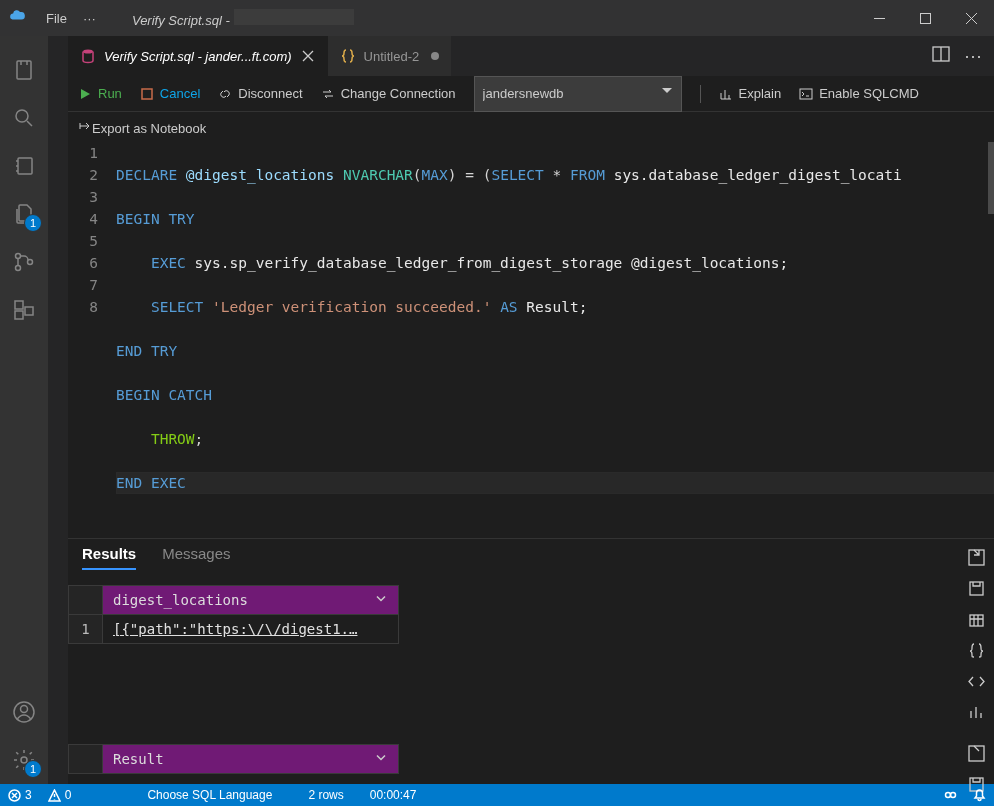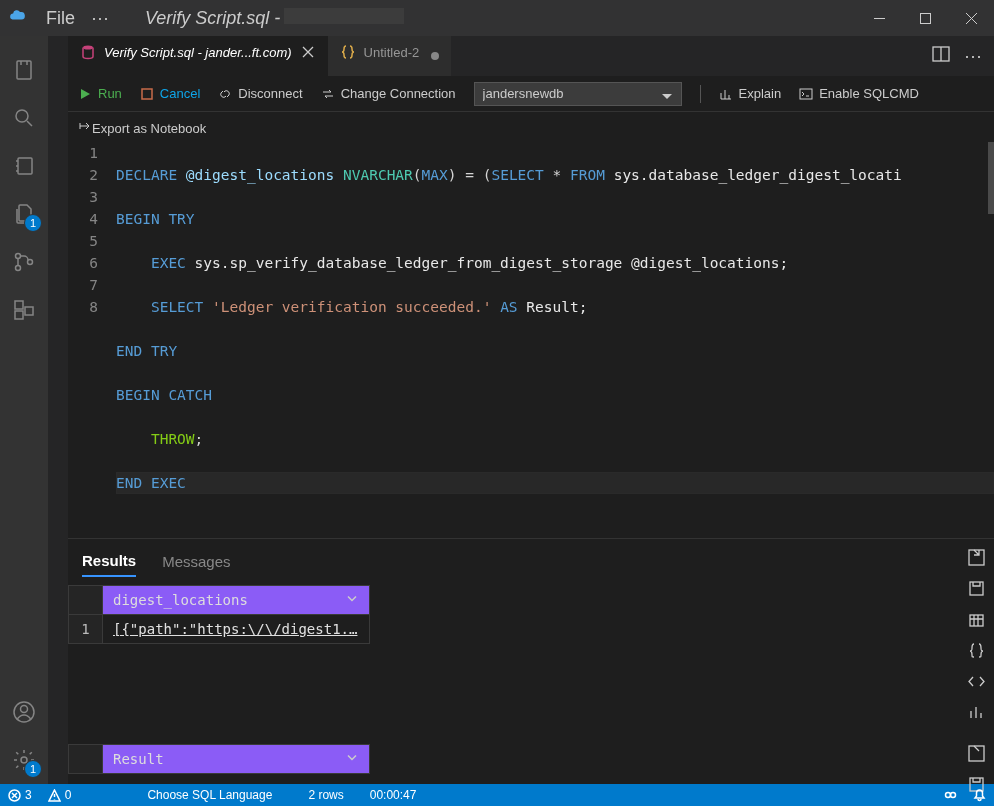--- a/index.html
+++ b/index.html
@@ -1,19 +1,19 @@
 <!DOCTYPE html>
 <html><head>
 <meta charset="utf-8">
 <style>
   * { box-sizing: border-box; margin: 0; padding: 0; }
   html, body { width: 994px; height: 806px; overflow: hidden; font-family: "Segoe UI", sans-serif; background: #1e1e1e; color: #ccc; }
   
   
-  .titlebar { height: 36px; background: #323233; display: flex; align-items: center; padding: 0 0 0 8px; font-size: 18px; color: #ccc; }
+  .titlebar { height: 36px; background: #323233; display: flex; align-items: center; padding: 0 0 0 8px; font-size: 13px; color: #ccc; }
   .titlebar .app-icon { width: 18px; height: 18px; margin-right: 12px; fill: #4ba5e8; }
   .titlebar .menu-item { padding: 0 8px; height: 36px; display: flex; align-items: center; cursor: default; }
   .titlebar .title-text { margin-left: 28px; font-style: italic; color: #ccc; }
   .titlebar .redact { display: inline-block; width: 120px; height: 16px; background: #3c3c3c; margin-left: 4px; }
   .titlebar .spacer { flex: 1; }
   .titlebar .win-ctrl { width: 46px; height: 36px; display: flex; align-items: center; justify-content: center; }
   .titlebar .win-ctrl svg { width: 11px; height: 11px; stroke: #ccc; fill: none; stroke-width: 1; }
 
   
   .main { display: flex; height: calc(806px - 36px - 22px); }
@@ -22,38 +22,38 @@
   .activitybar .ab-item svg { width: 24px; height: 24px; fill: none; stroke: #858585; stroke-width: 1.5; }
   .activitybar .ab-spacer { flex: 1; }
   .activitybar .badge { position: absolute; bottom: 6px; right: 6px; background: #007acc; color: #fff; border-radius: 10px; min-width: 18px; height: 18px; font-size: 11px; display: flex; align-items: center; justify-content: center; padding: 0 4px; border: 1px solid #333; }
 
   .sidebar { width: 20px; background: #252526; }
 
   .editor-area { flex: 1; display: flex; flex-direction: column; background: #1e1e1e; min-width: 0; }
 
   
   .tabs { height: 40px; background: #252526; display: flex; align-items: stretch; }
-  .tab { display: flex; align-items: flex-end; padding: 16px 12px; font-size: 13px; gap: 8px; background: #2d2d2d; color: #969696; }
+  .tab { display: flex; align-items: center; padding: 0 12px; font-size: 13px; gap: 8px; background: #2d2d2d; color: #969696; }
   .tab.active { background: #1e1e1e; color: #fff; font-style: italic; }
   .tab .tab-icon { width: 16px; height: 16px; }
   .tab .close { width: 16px; height: 16px; display: flex; align-items: center; justify-content: center; }
   .tab .dirty { width: 8px; height: 8px; border-radius: 50%; background: #888; margin-left: 4px; }
   .tabs .tab-tools { margin-left: auto; display: flex; align-items: center; gap: 14px; padding: 0 12px; }
   .tabs .tab-tools svg { width: 18px; height: 18px; stroke: #ccc; fill: none; stroke-width: 1.3; }
 
   .breadcrumb { height: 28px; display: flex; align-items: center; padding-left: 14px; font-size: 13px; color: #a0a0a0; gap: 8px; }
   .breadcrumb .db-icon { width: 14px; height: 14px; }
 
   .toolbar { height: 36px; display: flex; align-items: center; padding: 0 10px; gap: 18px; font-size: 13px; color: #ccc; border-bottom: 1px solid #333; flex-wrap: nowrap; }
   .toolbar .tb-item { display: flex; align-items: center; gap: 6px; white-space: nowrap; }
   .toolbar .tb-item svg { width: 14px; height: 14px; }
   .toolbar .run { color: #4caf50; }
   .toolbar .cancel { color: #0ea5e9; }
   .toolbar select.dbselect {
-    background: #3c3c3c; border: 1px solid #555; color: #ccc; height: 24px; padding: 0 20px 0 8px; font-size: 13px; width: 208px;
+    background: #3c3c3c; border: 1px solid #555; color: #ccc; height: 36px; padding: 0 20px 0 8px; font-size: 13px; width: 208px;
     appearance: none;
   }
   .select-wrap { position: relative; }
   .select-wrap::after { content: ""; position: absolute; right: 10px; top: 12px; border-left: 5px solid transparent; border-right: 5px solid transparent; border-top: 5px solid #ccc; pointer-events: none; }
   .toolbar .sep { width: 1px; height: 18px; background: #555; }
 
   .toolbar2 { height: 30px; display: flex; align-items: center; padding: 0 10px; gap: 8px; font-size: 13px; color: #ccc; }
   .toolbar2 svg { width: 14px; height: 14px; stroke: #ccc; fill: none; }
 
   
@@ -66,28 +66,28 @@
   .fn { color: #84cc16; }
   .var { color: #9cdcfe; }
   .typ { color: #4ec9b0; }
   .str { color: #ce9178; }
   .op  { color: #d4d4d4; }
   .id2 { color: #e8e8e8; }
 
   
   .results-panel { border-top: 1px solid #333; background: #1e1e1e; flex: 1; display: flex; min-height: 0; }
   .results-left { flex: 1; display: flex; flex-direction: column; min-width: 0; min-height: 0;}
-  .rtabs { display: flex; align-items: center; height: 44px; padding-left: 14px; gap: 26px; }
+  .rtabs { display: flex; align-items: flex-start; height: 44px; padding-left: 14px; gap: 26px; }
   .rtab { font-size: 15px; color: #888; padding: 6px 0; }
   .rtab.active { color: #fff; font-weight: 600; border-bottom: 2px solid #3794ff; }
   .grid-block { }
   .grid-table { border-collapse: collapse; font-family: Consolas, monospace; font-size: 14px; }
   .grid-table th, .grid-table td { border: 1px solid #3a3a3a; padding: 6px 10px; text-align: left; position: relative; }
   .grid-table .rownum { background: #252525; width: 34px; text-align: center; color: #bbb; }
-  .grid-table th { background: #8b5cf6; color: #ddd; font-weight: normal; width: 267px; }
+  .grid-table th { background: #701a75; color: #ddd; font-weight: normal; width: 296px; }
   .grid-table th .chev { position: absolute; right: 10px; top: 50%; transform: translateY(-50%); }
   .grid-table td.cell { background: #1e1e1e; color: #e0e0e0; max-width: 296px; white-space: nowrap; overflow: hidden; text-overflow: ellipsis; text-decoration: underline; }
   .grids-scroll { flex: 1; display: flex; flex-direction: column; gap: 100px; padding-top: 2px; overflow: hidden; }
 
   .results-tools { width: 36px; display: flex; flex-direction: column; gap: 10px; padding: 10px 0; align-items: center; }
   .results-tools svg { width: 17px; height: 17px; stroke: #ccc; fill: none; stroke-width: 1.3; }
 
   
   .statusbar { height: 22px; background: #007acc; color: #fff; display: flex; align-items: center; font-size: 12px; }
   .statusbar .sb-item { padding: 0 8px; display: flex; align-items: center; gap: 4px; height: 22px; }

